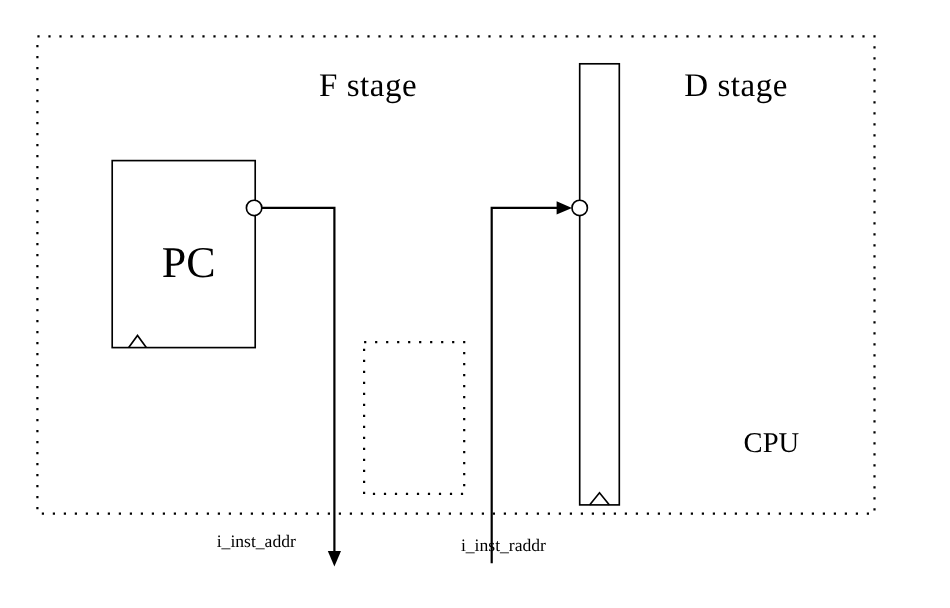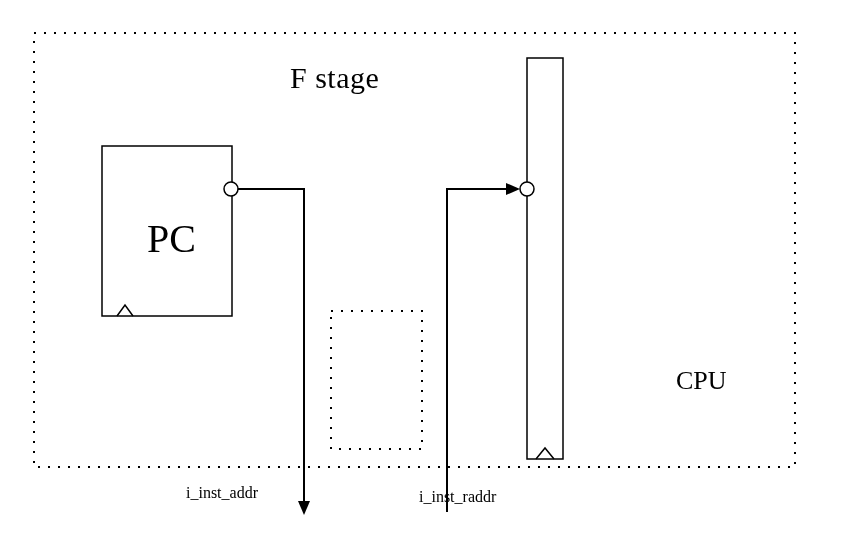--- a/index.html
+++ b/index.html
@@ -35,23 +35,23 @@
     font-size: 40px;
   }
   .lbl-cpu {
     font-size: 26px;
   }
   .lbl-signal {
     font-size: 16px;
   }
   #f-stage-label  { left: 290px; top: 63px; }
   #d-stage-label  { left: 622px; top: 63px; }
-  #cpu-label      { left: 676px; top: 368px; text-align: right; }
+  #cpu-label      { left: 676px; top: 390px; text-align: right; }
   #pc-label       { left: 147px; top: 219px; }
-  #i-inst-addr-label  { left: 186px; top: 485px; }
+  #i-inst-addr-label  { left: 197px; top: 485px; }
   #i-inst-raddr-label { left: 419px; top: 489px; }
 </style>
 </head>
 <body>
 
 <div class="canvas">
 
   <svg width="864" height="553" viewBox="0 0 864 553">
 
     <rect x="34" y="33" width="761" height="434" fill="none" stroke="#000000" stroke-width="2" stroke-dasharray="2 8"></rect>
@@ -69,20 +69,21 @@
 
     <path d="M447,512 V189 H512" fill="none" stroke="#000000" stroke-width="2"></path>
     <polygon points="506,183 506,195 520,189" fill="#000000" stroke="none"></polygon>
 
     <circle cx="231" cy="189" r="7" fill="#ffffff" stroke="#000000" stroke-width="1.5"></circle>
     <circle cx="527" cy="189" r="7" fill="#ffffff" stroke="#000000" stroke-width="1.5"></circle>
   </svg>
 
   <div class="lbl lbl-stage" id="f-stage-label">F stage</div>
 
+  <div class="lbl lbl-stage" id="d-stage-label">D stage</div>
 
   <div class="lbl lbl-cpu" id="cpu-label">CPU</div>
 
   <div class="lbl lbl-pc" id="pc-label">PC</div>
 
   <div class="lbl lbl-signal" id="i-inst-addr-label">i_inst_addr</div>
 
   <div class="lbl lbl-signal" id="i-inst-raddr-label">i_inst_raddr</div>
 
 </div>

